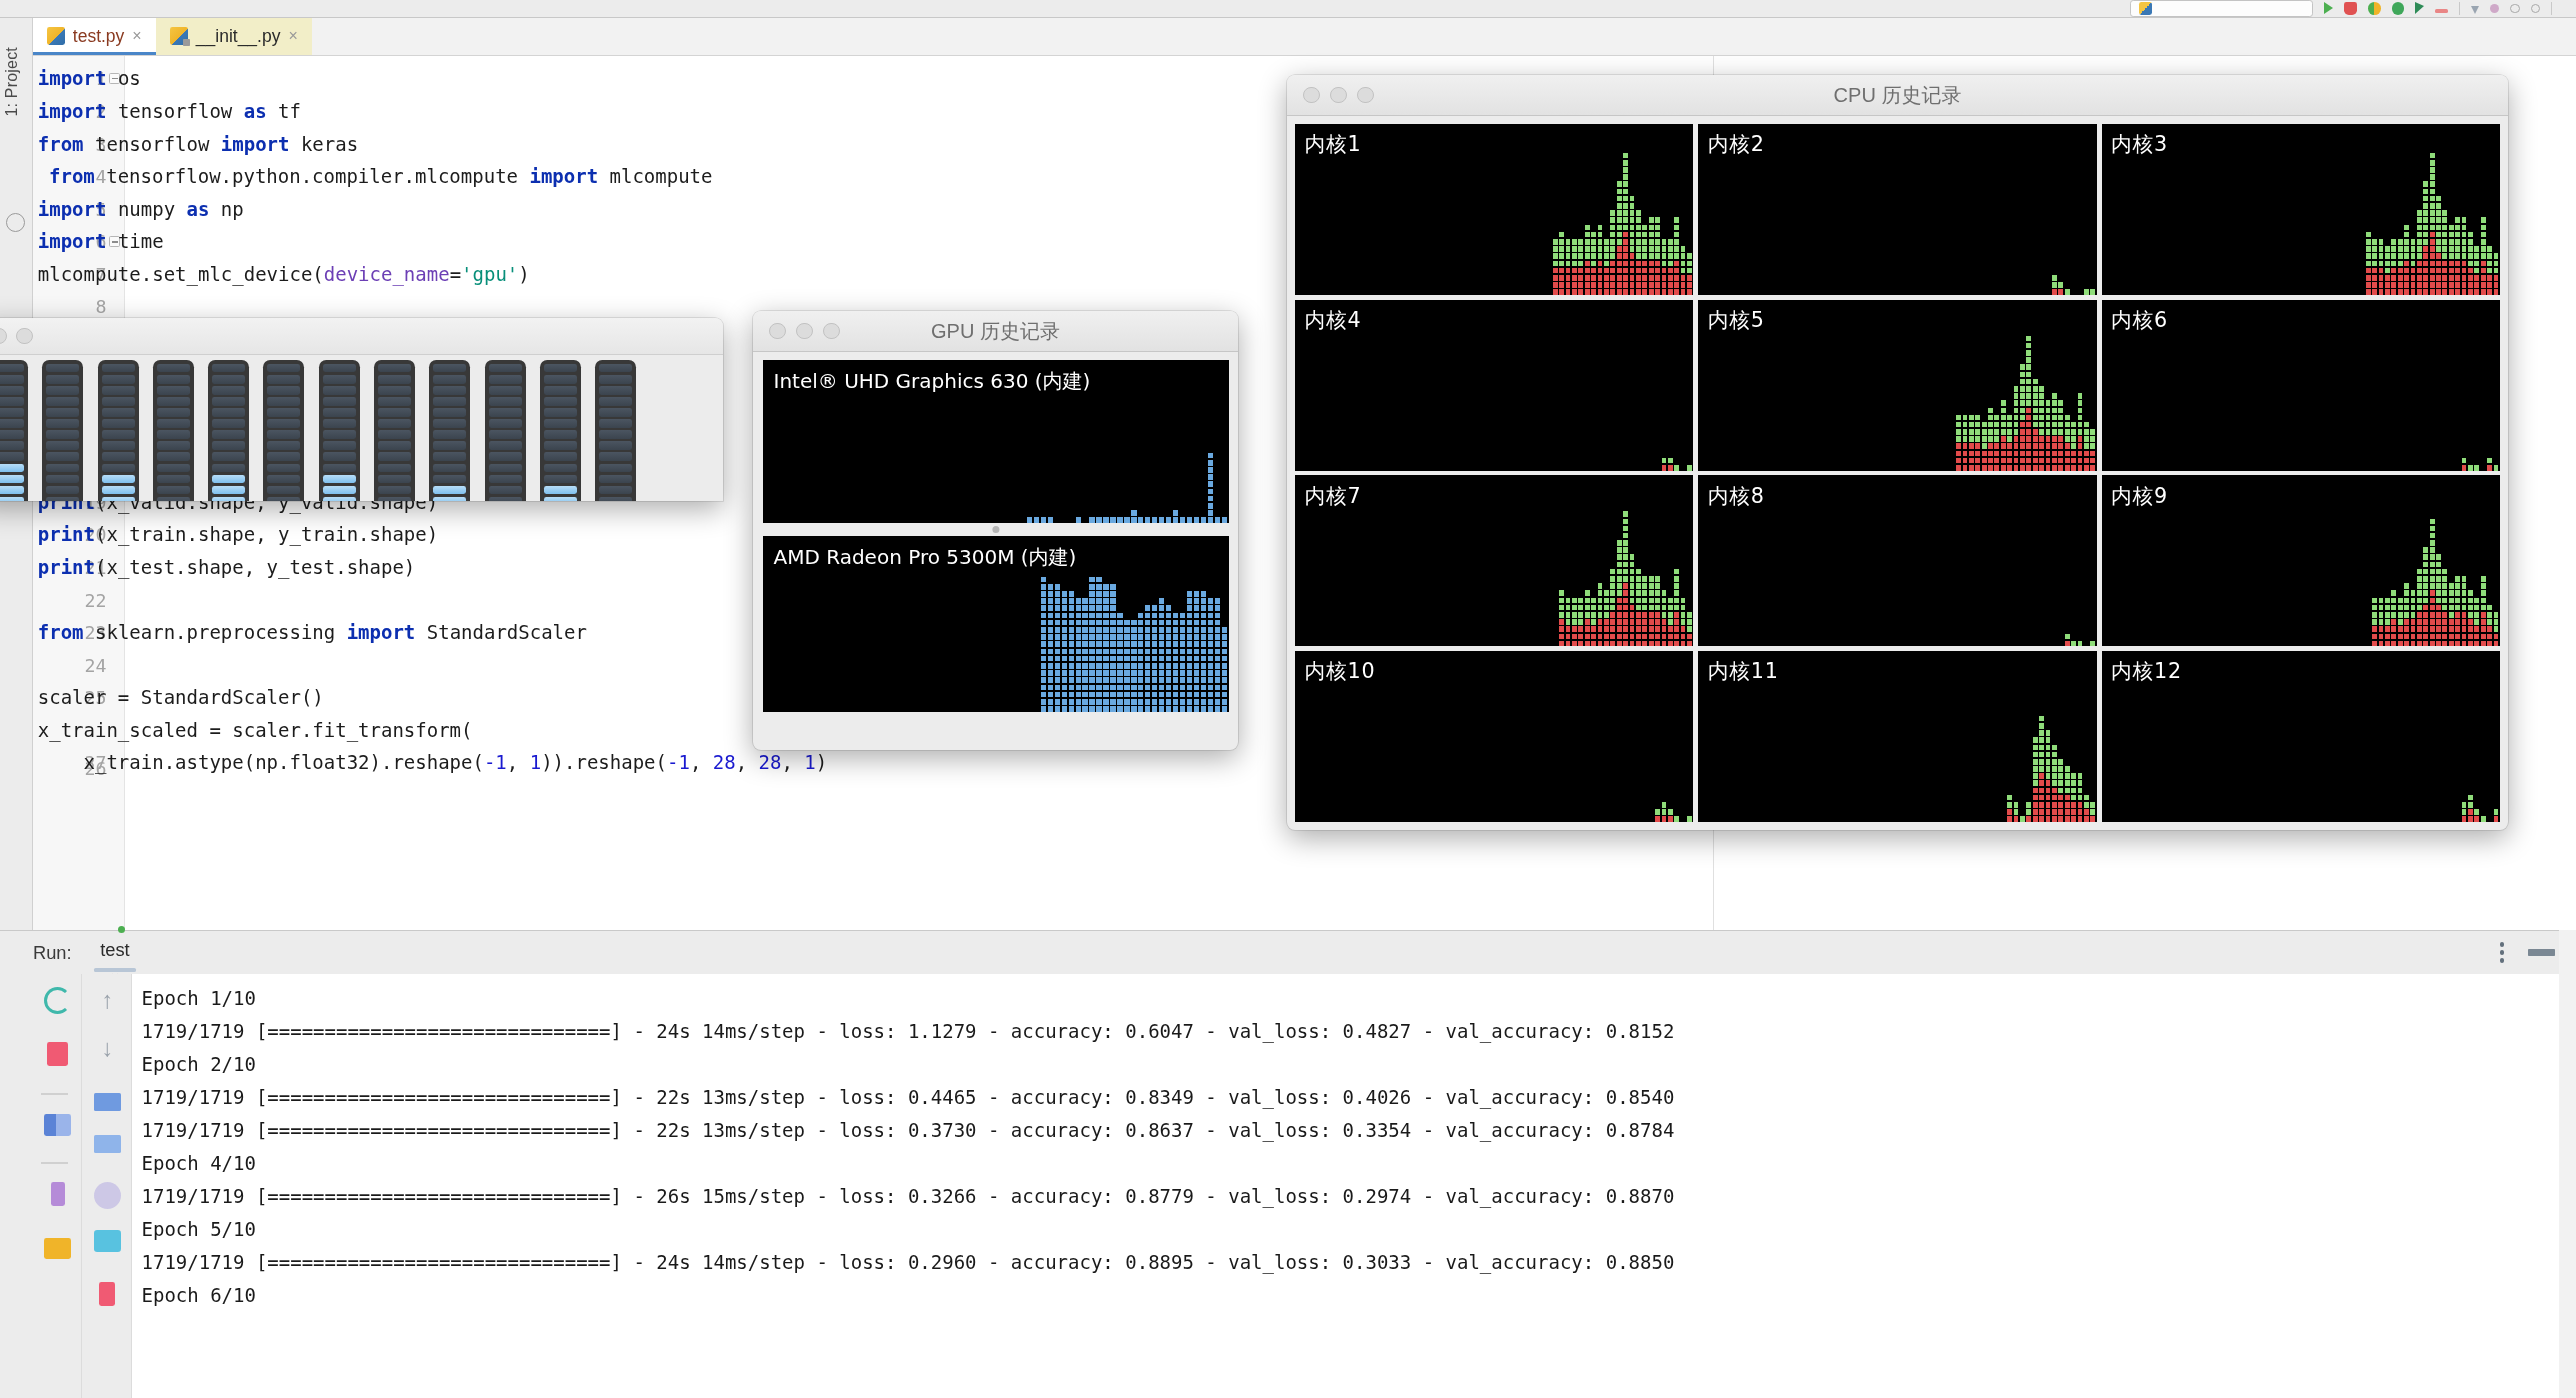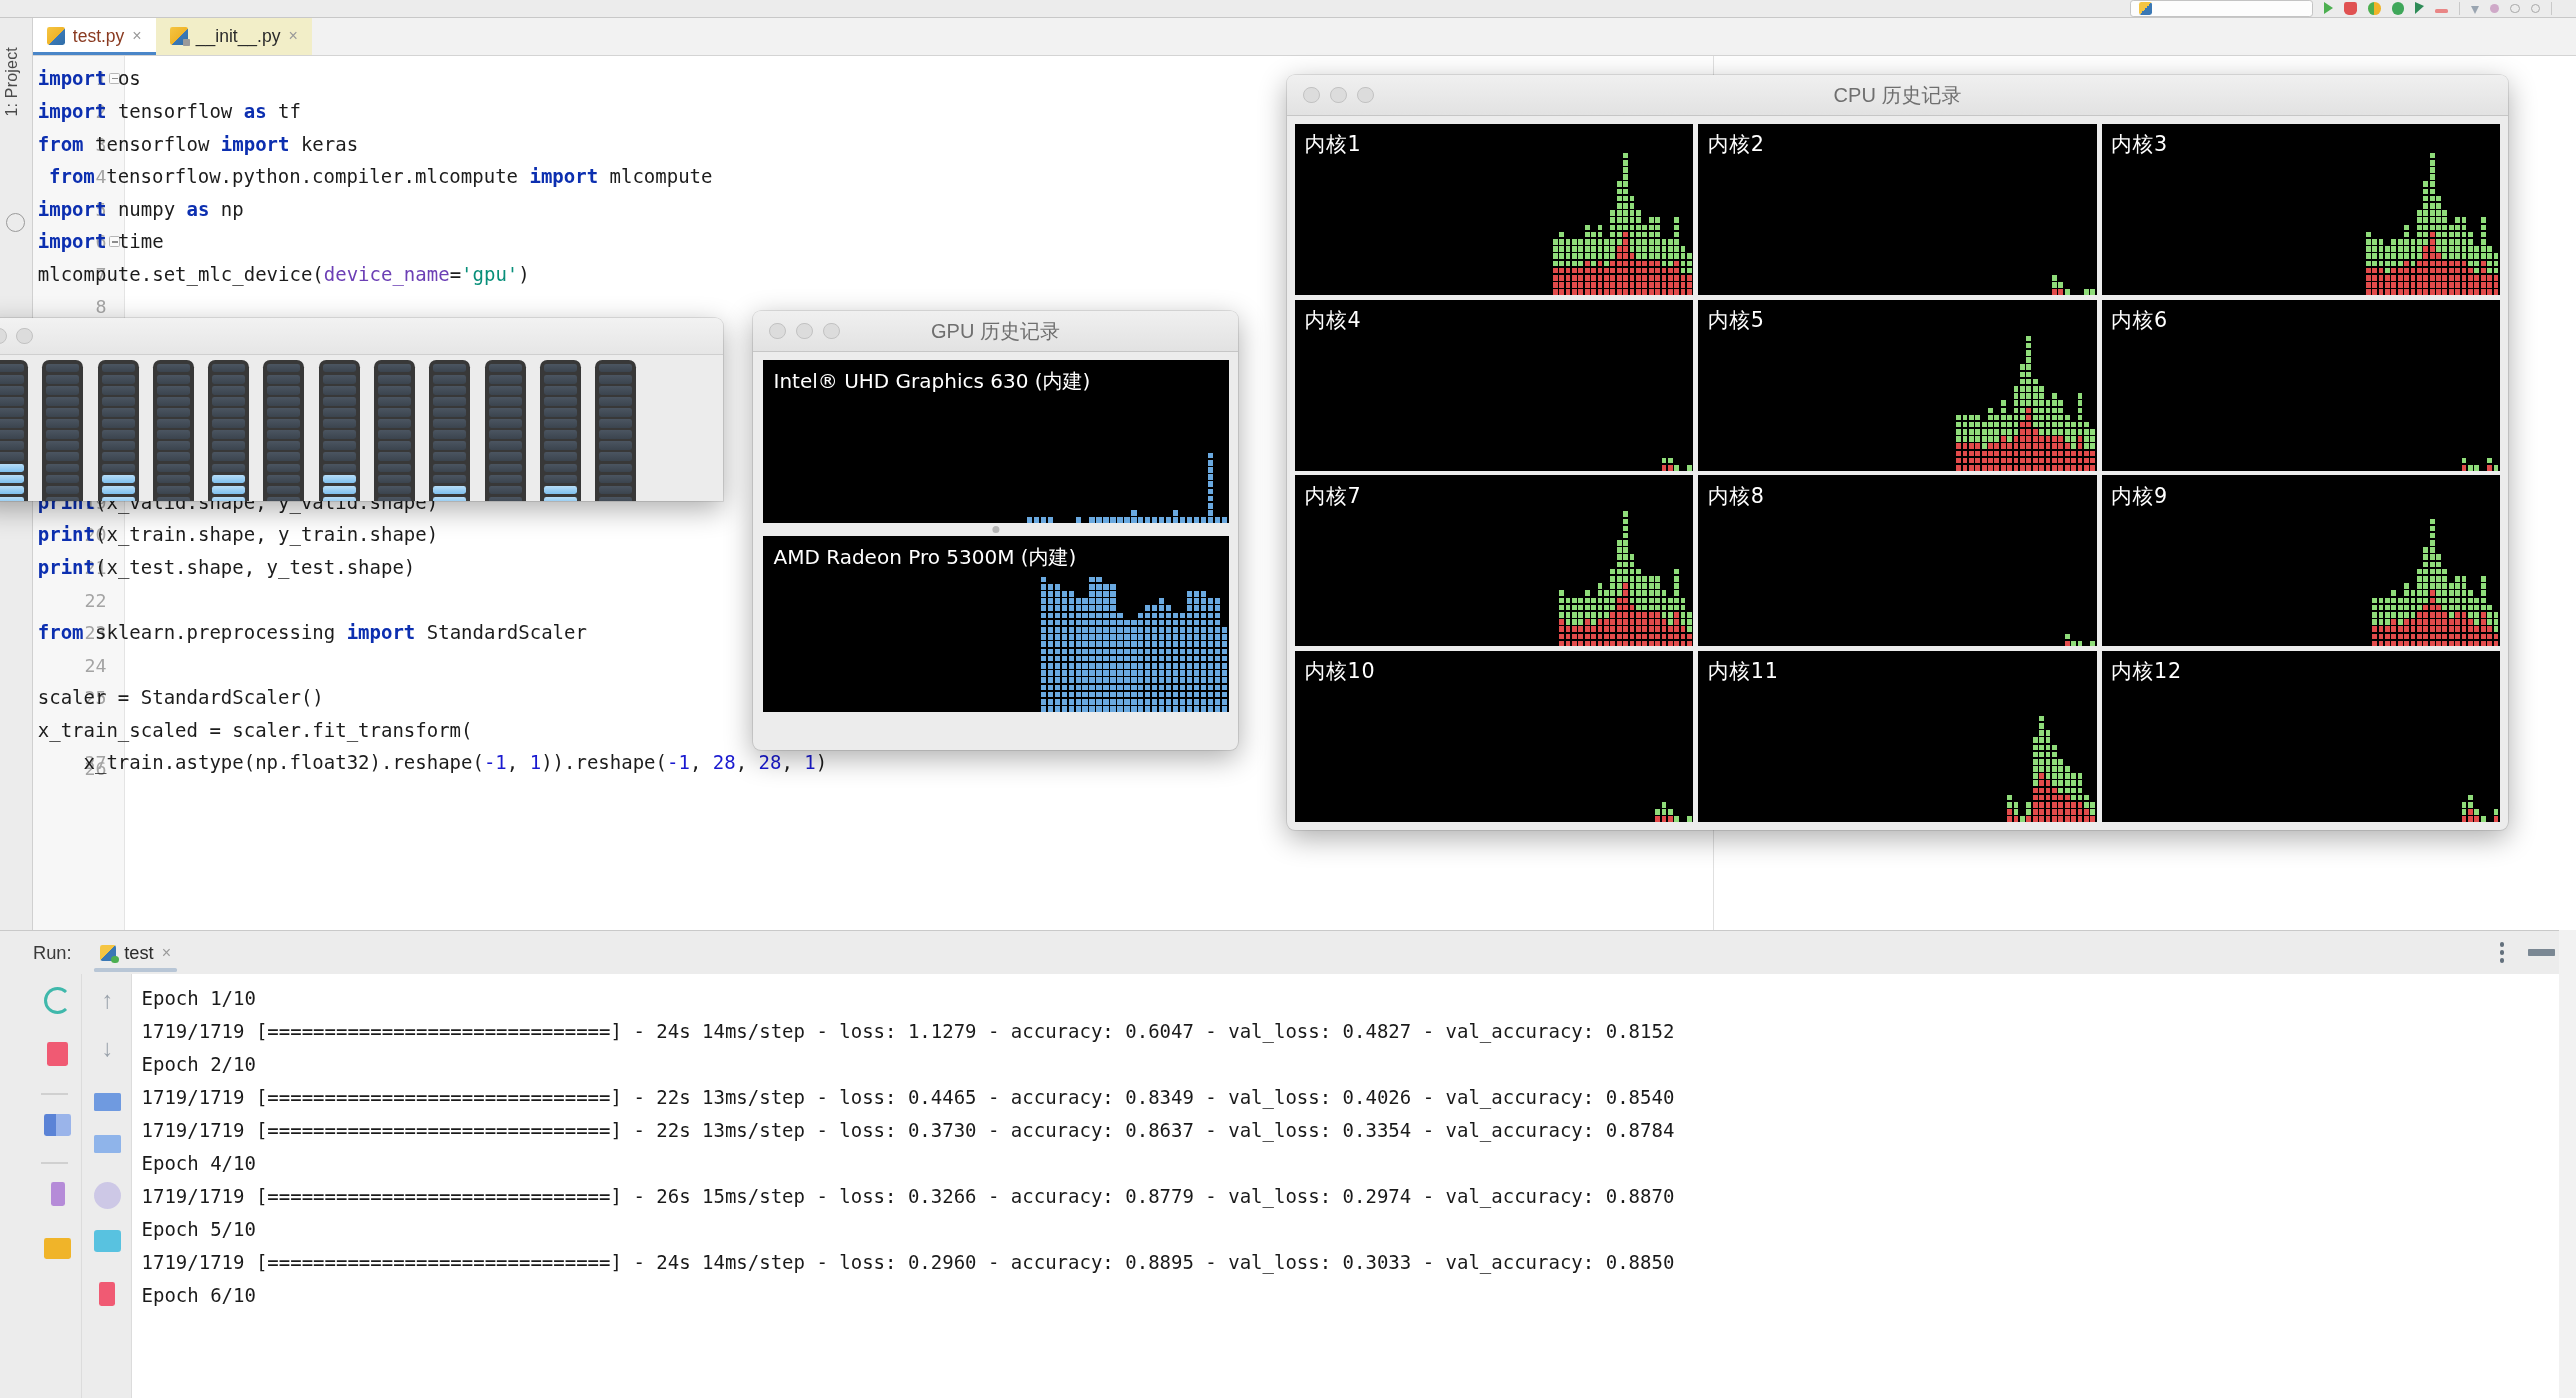--- a/index.html
+++ b/index.html
@@ -189,21 +189,21 @@
     position: absolute; left: 0; top: 930px; width: 2576px; height: 505px;
     background: #ececec; border-top: 0.8px solid #c9c9c9;
   }
   .run-header {
     position: absolute; left: 0; top: 0; width: 2576px; height: 43px;
     display: flex; align-items: center; padding-left: 33px; gap: 14.3px;
   }
   .run-label { font-size: 18.3px; color: #3a3a3a; }
   .run-tab {
     display: flex; align-items: center; gap: 8px;
-    padding: 0 14.3px; height: 43px; position: relative; font-size: 18.3px; color: #2b2b2b;
+    padding: 0 14.3px; height: 43px; position: relative; font-size: 18.3px; color: #2b2b2b; flex-direction: column;
   }
   .run-tab::after {
     content: ''; position: absolute; left: 8px; right: 8px; bottom: 2.4px;
     height: 4px; background: #b8c6d6; border-radius: 1.6px;
   }
   .run-tools {
     position: absolute; right: 20.7px; top: 0; height: 43px;
     display: flex; align-items: center; gap: 24px;
   }
   .kebab { display: flex; flex-direction: column; gap: 3.2px; }

